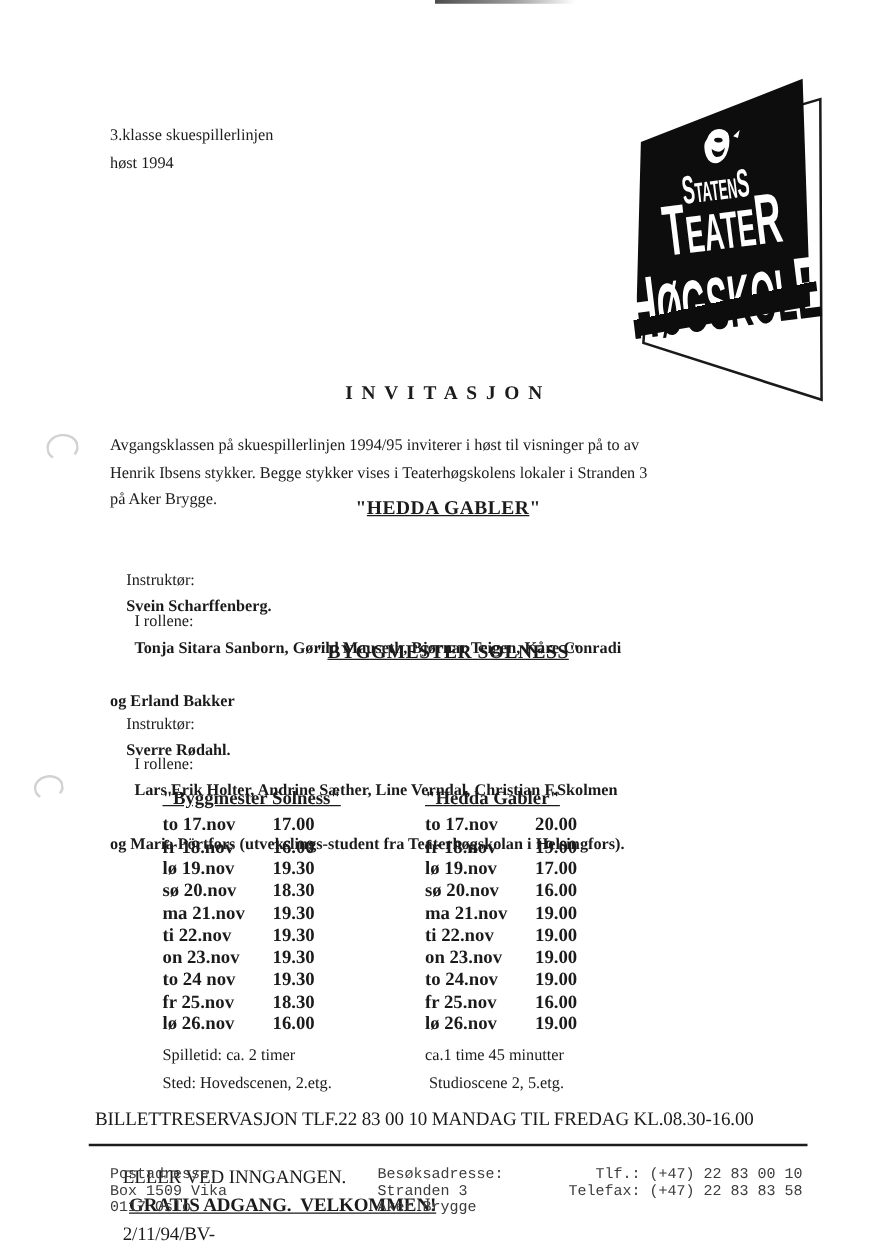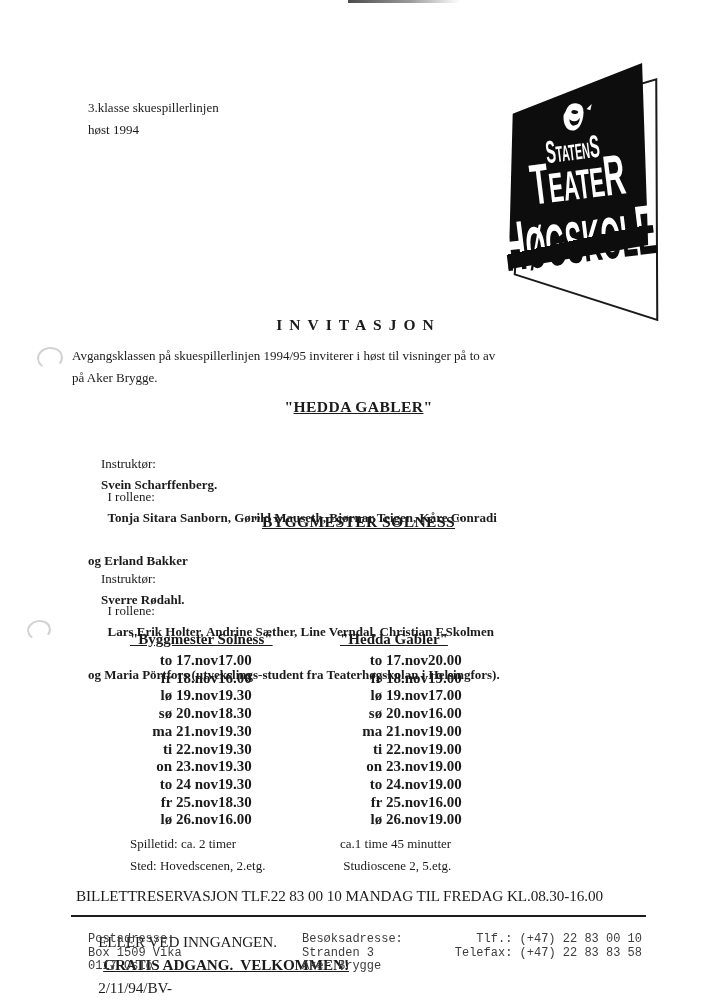--- a/index.html
+++ b/index.html
@@ -19,21 +19,21 @@
   .scan-arc { border:2px solid #c3c3c3; border-bottom-color:transparent;
     border-radius:50%; opacity:.75; }
   .arc1 { left:37px; top:347px; width:26px; height:22px; transform:rotate(-8deg); }
   .arc2 { left:27px; top:620px; width:24px; height:20px; transform:rotate(-10deg); }
   .heading-title { font-weight:bold; font-size:15.6px; letter-spacing:.4px; }
   .heading-title .u { text-decoration:underline;margin-top:32px; }
   .invit-title { font-weight:bold; font-size:15.5px; letter-spacing:7px; }
   .sched-table { width:205px; font-weight:bold; font-size:15px; }
   .sched-title { text-decoration:underline; white-space:pre; margin-bottom:4px; }
   .srow { display:flex; line-height:17.7px; }
-  .sday { width:88px; white-space:pre;text-align:right; }
+  .sday { width:88px; white-space:pre; }
   .stime { white-space:pre; }
   .booking { font-size:15.2px; line-height:23px; letter-spacing:-0.1px; }
   .rule { left:71px; top:915px; width:575px; height:2px; background:#1c1c1c; }
   .footer-col { font-family:Liberation Mono, monospace; font-size:12px;
     line-height:13.5px; color:#3c3c3c; }
   svg text { font-family:"Liberation Sans", sans-serif; font-weight:bold; }
 </style>
 </head>
 <body>
 
@@ -69,24 +69,25 @@
       <tspan font-size="24">S</tspan><tspan font-size="17">TATEN</tspan><tspan font-size="24">S</tspan>
     </text>
     <text fill="#ffffff" transform="translate(29,148) rotate(-7) scale(0.56,1.08)">
       <tspan font-size="52">T</tspan><tspan font-size="38">EATE</tspan><tspan font-size="52">R</tspan>
     </text>
     <text fill="url(#hgrad)" transform="translate(3,214) rotate(-7) scale(0.47,1.08)">
       <tspan font-size="64">H</tspan><tspan font-size="54">ØGSKOL</tspan><tspan font-size="64">E</tspan>
     </text>
   </svg>
 
-  <div class="abs center-col invit-title" style="top:316px;font-family:Liberation Serif, serif;">INVITASJON</div>
-
-  <div class="abs body-text" style="left:72px; top:345px;">
+  <div class="abs center-col invit-title" style="top:306px;font-family:Liberation Serif, serif;">INVITASJON</div>
+
+  <div class="abs body-text" style="left:88px; top:345px;">
     <div class="nw">Avgangsklassen på skuespillerlinjen 1994/95 inviterer i høst til visninger på to av</div>
+    <div class="nw">Henrik Ibsens stykker. Begge stykker vises i Teaterhøgskolens lokaler i Stranden 3</div>
     <div class="nw">på Aker Brygge.</div>
   </div>
 
   <div class="abs center-col heading-title" style="top:398px;">
     <span>"</span><span class="u">HEDDA GABLER</span><span>"</span>
   </div>
 
   <div class="abs body-text nw" style="left:88px; top:431px;">
     <span>Instruktør:</span>
     <span class="b">Svein Scharffenberg.</span>

